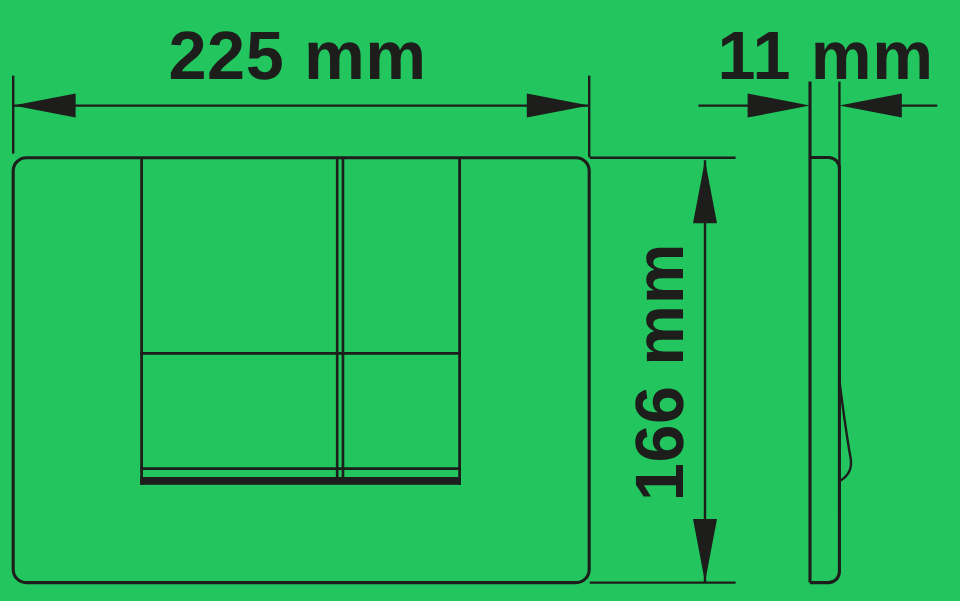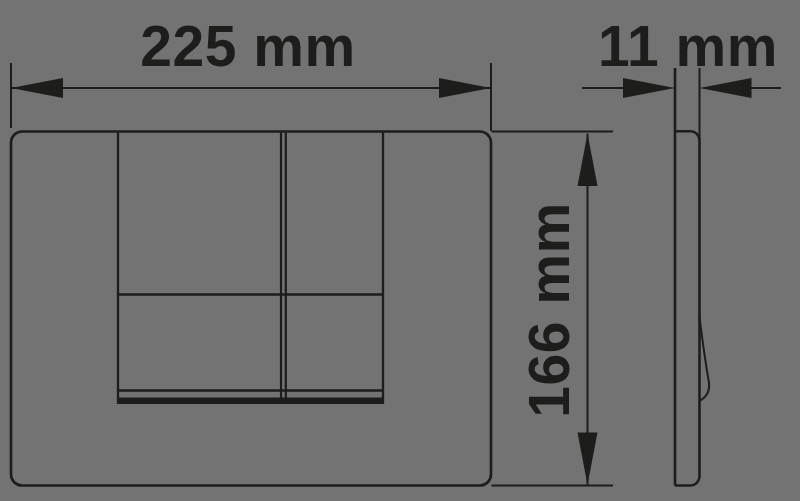--- a/index.html
+++ b/index.html
@@ -4,21 +4,21 @@
 <style>
   html, body {
     margin: 0;
     padding: 0;
     background: #ffffff;
   }
   .canvas {
     position: relative;
     width: 800px;
     height: 501px;
-    background: #737373;
+    background: #22c55e;
     overflow: hidden;
     font-family: "Liberation Sans", sans-serif;
   }
   svg { display: block; }
   .dim-text {
     font-family: "Liberation Sans", "DejaVu Sans", sans-serif;
     font-weight: bold;
     font-size: 57px;
     letter-spacing: 0.5px;
   }

